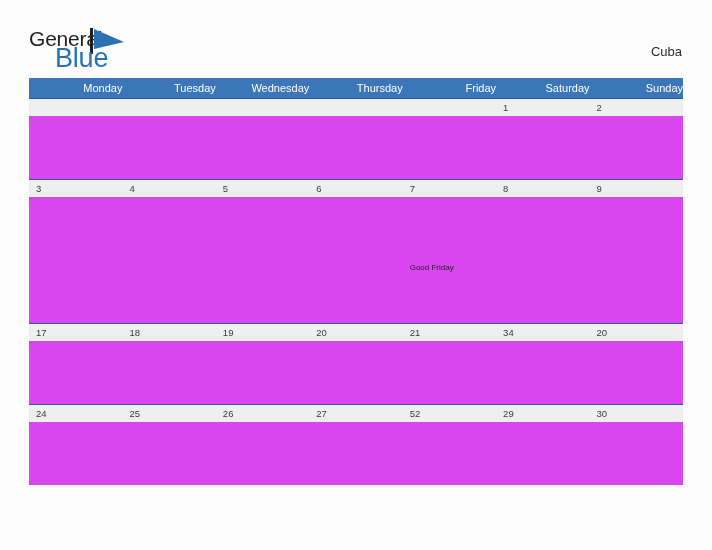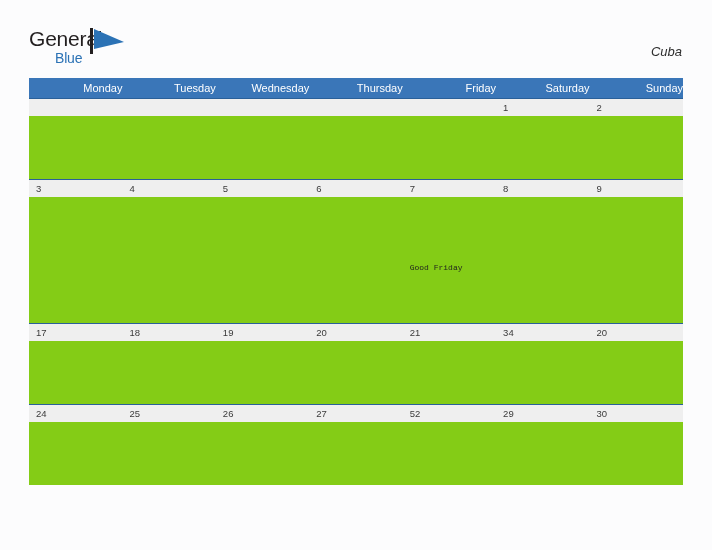--- a/index.html
+++ b/index.html
@@ -38,21 +38,21 @@
     font-size: 21px;
     color: #231f20;
     letter-spacing: -0.2px;
     line-height: 23px;
     white-space: nowrap;
   }
   .brand-line2 {
     position: absolute;
     left: 26px;
     top: 20px;
-    font-size: 14px;
+    font-size: 27px;
     color: #2b72b5;
     letter-spacing: -0.2px;
     line-height: 23px;
     white-space: nowrap;
   }
   .brand-flag {
     position: absolute;
     left: 61px;
     top: 1px;
     width: 35px;
@@ -70,21 +70,20 @@
     letter-spacing: 0px;
   }
 
   .country-label {
     position: absolute;
     right: 30px;
     top: 44px;
     font-size: 13px;
     color: #2d2d2d;
     text-align: right;
-    font-style: italic;
   }
 
   
   .calendar {
     position: absolute;
     left: 29px;
     top: 78px;
     width: 654px;
   }
   .cal-table {
@@ -105,28 +104,27 @@
   .daynum-row td {
     background: #efefef;
     border-top: 1.5px solid #2a6099;
     font-size: 9.5px;
     color: #3a3a3a;
     padding: 3px 0 3px 7px;
     height: 10px;
     vertical-align: top;
   }
   .body-row td {
-    background: #84cc16;
+    background: #d946ef;
     height: 61px;
     vertical-align: top;
     padding: 2px 0 0 7px;
     font-size: 8px;
     color: #1f1f1f;
     border: none;
-    font-family: Liberation Mono, monospace;
   }
   .event-text {
     display: block;
     font-size: 8px;
     color: #1f1f1f;
     line-height: 11px;
     white-space: nowrap;
   }
 </style>
 </head>

